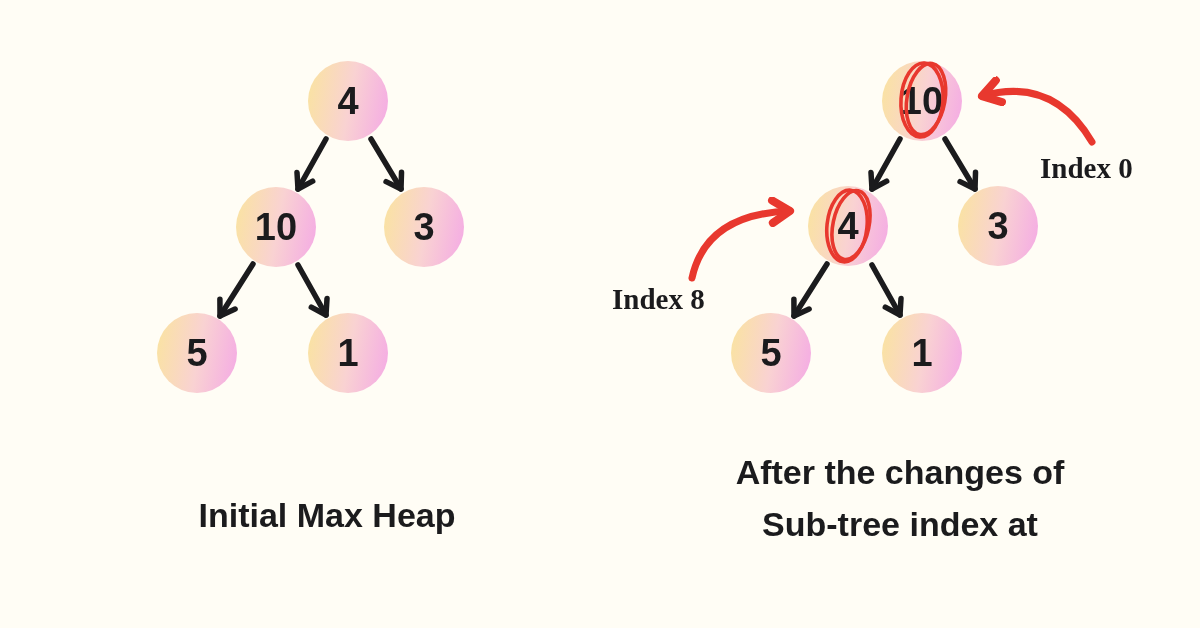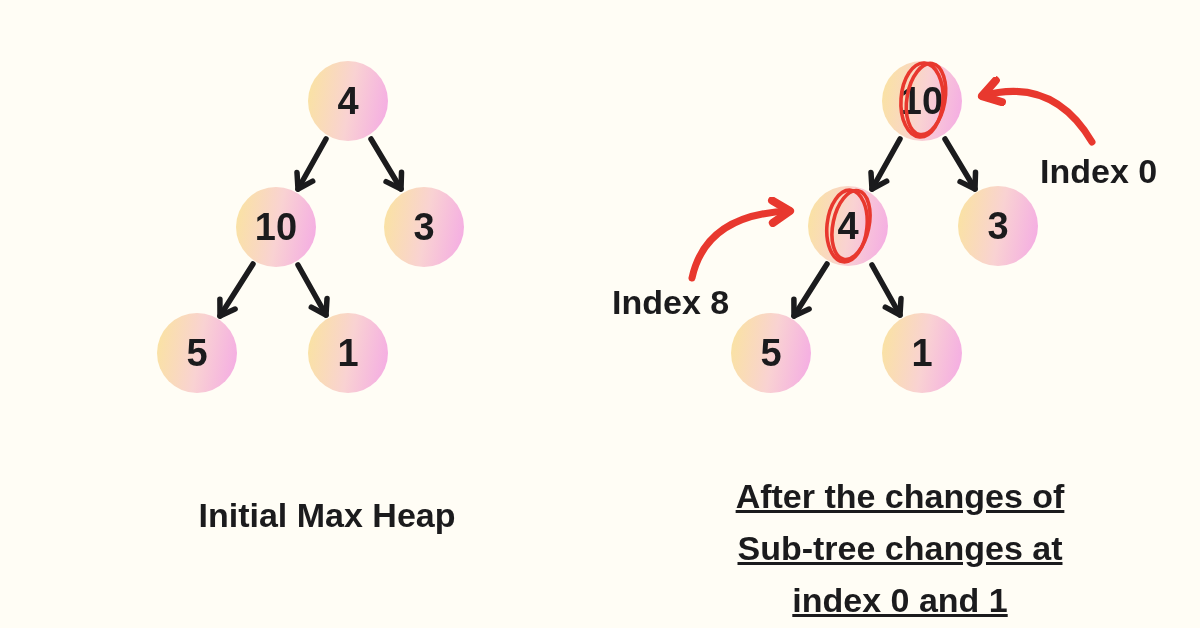--- a/index.html
+++ b/index.html
@@ -36,25 +36,25 @@
   .tree-arrow{stroke:var(--tree-arrow);stroke-width:5.5;fill:none;stroke-linecap:round;}
   .red-stroke{stroke:var(--annotation-red);fill:none;stroke-linecap:round;stroke-linejoin:round;}
   .red-arrow{stroke-width:7;}
   .red-ellipse{stroke-width:3.6;}
   .caption{
     position:absolute;
     font-weight:bold;color:var(--text);
     font-size:34px;text-align:center;
   }
   .caption-left{left:127px;top:496px;width:400px;}
-  .caption-right{left:700px;top:470px;width:400px;line-height:52px;text-decoration:underline;}
+  .caption-right{left:700px;top:446px;width:400px;line-height:52px;}
   .index-label{
     position:absolute;
     font-weight:bold;color:var(--text);
-    font-size:34px;white-space:nowrap;
+    font-size:29px;white-space:nowrap;font-family:Liberation Serif, serif;
   }
   .index-0{left:1040px;top:152px;}
   .index-1{left:612px;top:283px;}
 </style>
 </head>
 <body>
 
 <div class="canvas">
 
   <div class="node" style="left:308px;top:61px">
@@ -123,20 +123,19 @@
     </g>
 
     <path class="red-stroke red-arrow" marker-end="url(#red-head)" d="M1092,142 Q1053,76 982,96"></path>
     <path class="red-stroke red-arrow" marker-end="url(#red-head)" d="M692,278 Q706,214 790,211"></path>
   </svg>
 
   <div class="caption caption-left">Initial Max Heap</div>
 
   <div class="caption caption-right">
     <div>After the changes of</div>
-    <div>Sub-tree changes at</div>
-    <div>index 0 and 1</div>
+    <div>Sub-tree index at</div>
   </div>
 
   <div class="index-label index-0">Index 0</div>
   <div class="index-label index-1">Index 8</div>
 
 </div>
 
 </body></html>

